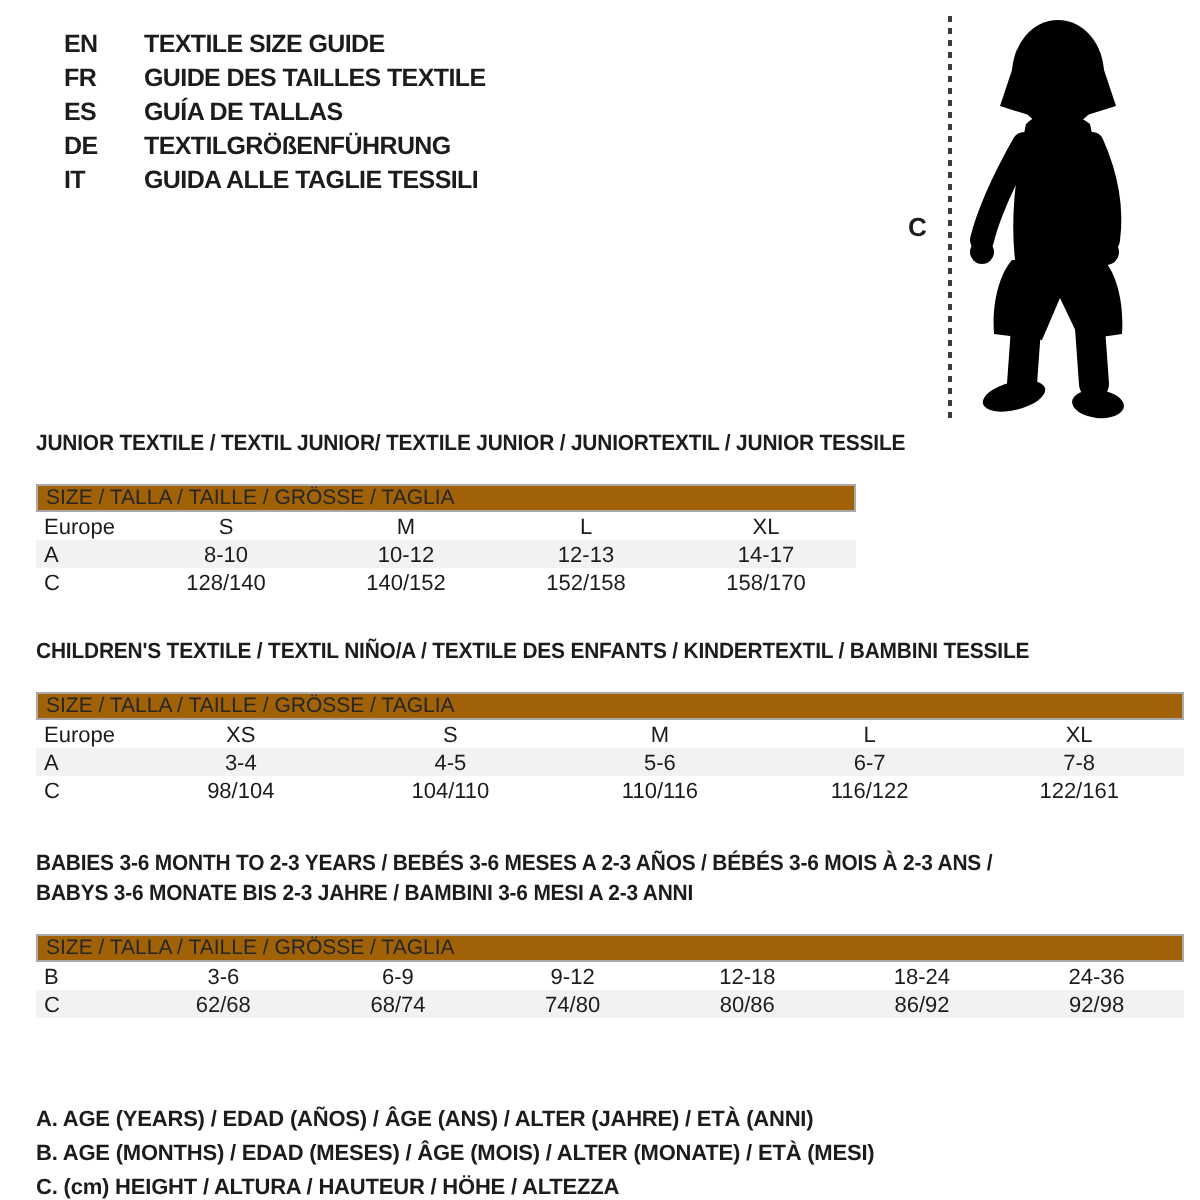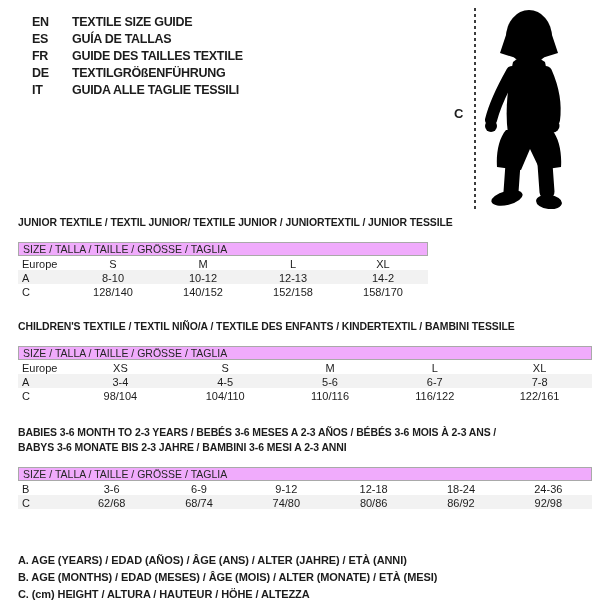--- a/index.html
+++ b/index.html
@@ -21,21 +21,21 @@
   
   .tsec{position:absolute;left:18px;}
   .tsec.t1{top:215px;width:410px;}
   .tsec.t2{top:319px;width:574px;}
   .tsec.t3{top:425px;width:574px;}
   .ttitle{margin:0;font-size:11px;font-weight:bold;line-height:15px;
     letter-spacing:-0.1px;white-space:nowrap;transform:scaleX(0.95);
     transform-origin:0 0;}
   .ttitle span{display:block;}
   .table{margin-top:12px;}
-  .thead{height:14px;background:#f0abfc;border:1px solid #a9a9a9;
+  .thead{height:14px;background:#a16207;border:1px solid #a9a9a9;
     box-sizing:border-box;font-size:10.5px;line-height:12px;padding-left:4px;
     color:#262626;white-space:nowrap;}
   .trow{display:flex;height:14px;align-items:flex-end;font-size:11px;}
   .trow.alt{background:#f2f2f2;}
   .rlabel{flex:0 0 50px;width:50px;padding-left:4px;box-sizing:border-box;}
   .cell{flex:1;text-align:center;}
   
   .legend{position:absolute;left:18px;top:536px;margin-top:16px;}
   .legend-line{margin:0;font-weight:bold;font-size:11px;line-height:17px;
     letter-spacing:-0.1px;white-space:nowrap;}
@@ -44,26 +44,26 @@
 <body>
 
 <div id="page">
 
   <section class="langs">
     <div class="lang-row">
       <span class="lang-code">EN</span>
       <span class="lang-label">TEXTILE SIZE GUIDE</span>
     </div>
     <div class="lang-row">
+      <span class="lang-code">FR</span>
+      <span class="lang-label">GUIDE DES TAILLES TEXTILE</span>
+    </div>
+    <div class="lang-row">
       <span class="lang-code">ES</span>
       <span class="lang-label">GUÍA DE TALLAS</span>
-    </div>
-    <div class="lang-row">
-      <span class="lang-code">FR</span>
-      <span class="lang-label">GUIDE DES TAILLES TEXTILE</span>
     </div>
     <div class="lang-row">
       <span class="lang-code">DE</span>
       <span class="lang-label">TEXTILGRÖßENFÜHRUNG</span>
     </div>
     <div class="lang-row">
       <span class="lang-code">IT</span>
       <span class="lang-label">GUIDA ALLE TAGLIE TESSILI</span>
     </div>
   </section>
@@ -98,21 +98,21 @@
             <span class="cell">S</span>
             <span class="cell">M</span>
             <span class="cell">L</span>
             <span class="cell">XL</span>
           </div>
           <div class="trow alt">
             <span class="rlabel">A</span>
             <span class="cell">8-10</span>
             <span class="cell">10-12</span>
             <span class="cell">12-13</span>
-            <span class="cell">14-2</span>
+            <span class="cell">14-17</span>
           </div>
           <div class="trow">
             <span class="rlabel">C</span>
             <span class="cell">128/140</span>
             <span class="cell">140/152</span>
             <span class="cell">152/158</span>
             <span class="cell">158/170</span>
           </div>
         </div>
     </div>

